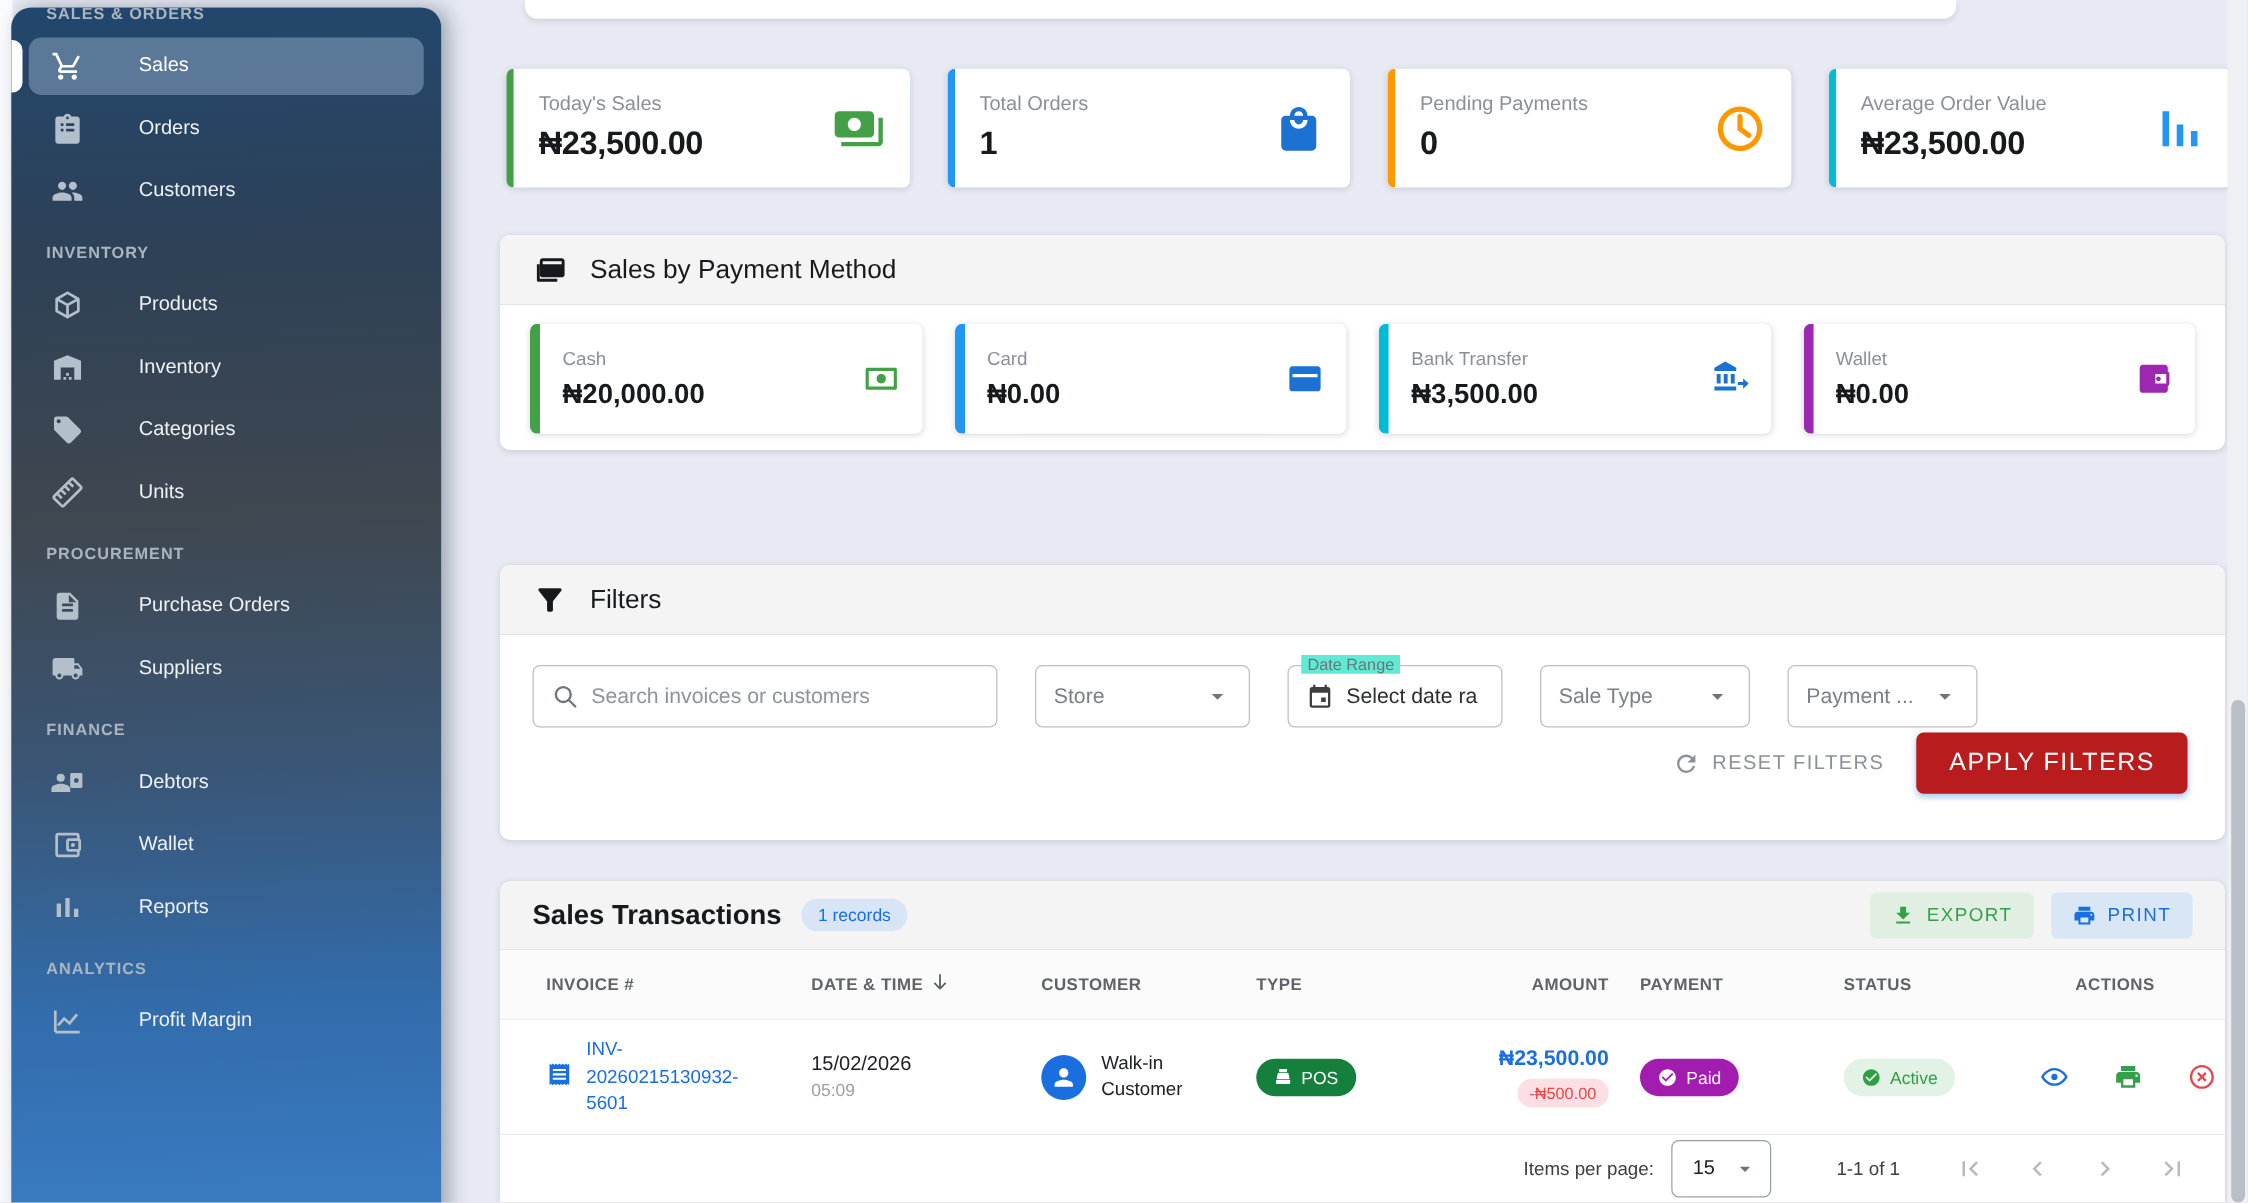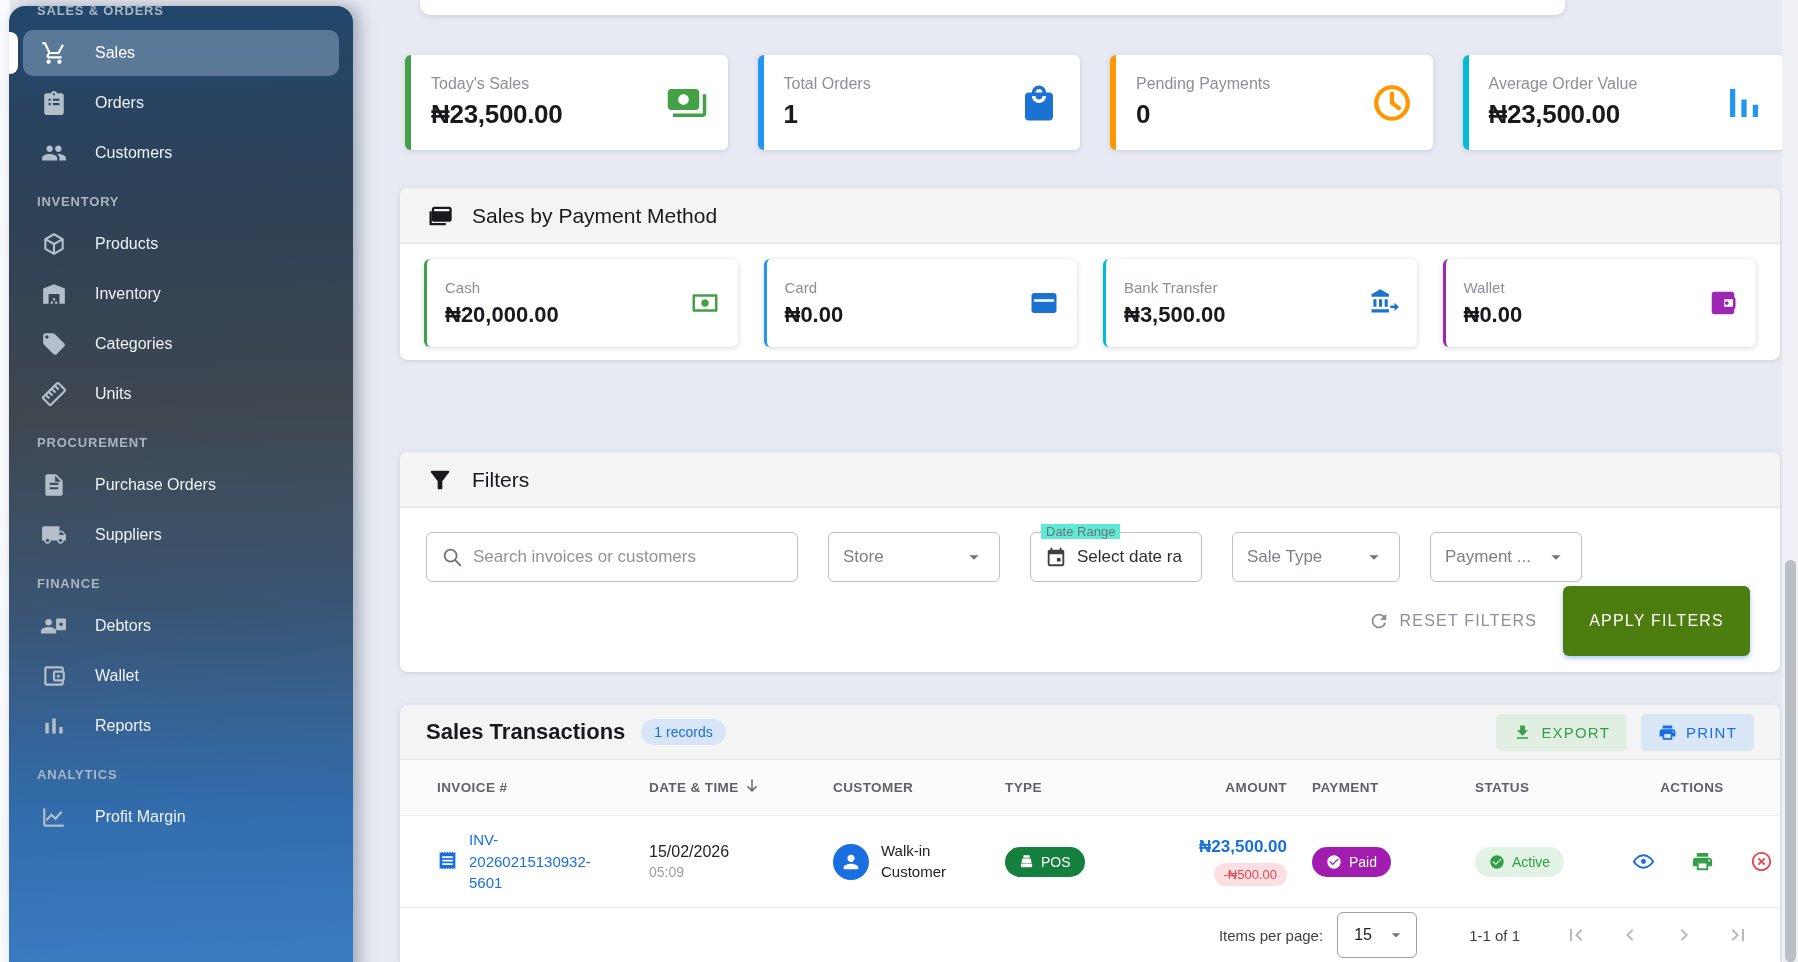--- a/index.html
+++ b/index.html
@@ -17,21 +17,21 @@
     background:linear-gradient(178deg,#22476d 0%,#2e4157 20%,#3f4750 42%,#3a5574 62%,#326cab 82%,#3a7cc4 100%);
     box-shadow:6px 0 16px rgba(20,40,70,.35);
     padding:0 14px;
   }
   .nav-section {
     color:#a9b6c2; font-size:13px; font-weight:bold; letter-spacing:.8px;
     padding:14px 14px 8px; text-transform:uppercase;
   }
   .nav-section.first { padding-top:0; margin-top:-3px; }
   .nav-item {
-    position:relative; display:flex; align-items:center; gap:28px;
+    position:relative; display:flex; align-items:center; gap:44px;
     height:46px; margin:4px 0; padding:0 18px; border-radius:10px;
     color:#eef2f6; font-size:16px; cursor:pointer;
   }
   .nav-item .nico { width:26px; height:26px; color:#b3bfca; flex:0 0 26px; }
   .nav-item .nico svg { width:26px; height:26px; display:block; }
   .nav-item.active { background:rgba(178,205,231,.38); color:#ffffff; }
   .nav-item.active .nico { color:#ffffff; }
   .nav-item.active::before {
     content:""; position:absolute; left:-14px; top:2px; bottom:2px; width:9px;
     background:#fff; border-radius:0 8px 8px 0;
@@ -62,21 +62,21 @@
   }
   .panel-header .ph-icon svg { width:28px; height:28px; display:block; color:#17191c; }
   .panel-title { font-size:21px; color:#17191c; }
 
   
   .pm-panel { top:188px; height:172px; }
   .pm-cards { display:grid; grid-template-columns:repeat(4,1fr); gap:26px; padding:15px 24px; }
   .pm-card {
     background:#fff; border-radius:6px; height:88px; padding:12px 18px;
     display:flex; justify-content:space-between; align-items:center;
-    box-shadow:0 1px 5px rgba(60,70,90,.22); border-left:3px solid #3b82f6;
+    box-shadow:0 1px 5px rgba(60,70,90,.22); border-left:8px solid #3b82f6;
   }
   .pm-card .lbl { color:#8a8f98; font-size:15px; }
   .pm-card .val { color:#17191c; font-size:22px; font-weight:bold; margin-top:6px; }
   .pm-icon svg { width:30px; height:30px; display:block; }
 
   
   .filters-panel { top:452px; height:220px; }
   .filters-row { display:flex; gap:30px; padding:24px 26px 0 26px; }
   .f-field {
     height:50px; border:1px solid #bdbfc4; border-radius:6px; background:#fff;
@@ -94,22 +94,22 @@
   .f-date { width:172px; color:#2c2e33; }
   .f-date .notch-label { position:absolute; top:-9px; left:10px; background:#5eead4; padding:0 5px;
     font-size:13px; color:#6f7artbeat; color:#6f737b; }
   .caret svg { width:22px; height:22px; display:block; color:#6f737b; }
   .f-icon svg { width:22px; height:22px; display:block; color:#6f737b; }
   .f-date .f-icon svg { color:#3c4043; }
   .filters-actions { position:absolute; right:30px; top:134px; display:flex; align-items:center; gap:26px; }
   .reset-btn { display:flex; align-items:center; gap:10px; color:#8a8f98; font-size:16px;
     letter-spacing:1.2px; background:none; border:none; cursor:pointer; font-family:inherit; }
   .reset-btn svg { width:22px; height:22px; }
-  .apply-btn { background:#4d7c0f; color:#fff; border:none; border-radius:6px;
-    padding:26px 26px; font-size:16px; letter-spacing:1.2px; font-family:inherit;
+  .apply-btn { background:#b91c1c; color:#fff; border:none; border-radius:6px;
+    padding:13px 26px; font-size:20px; letter-spacing:1.2px; font-family:inherit;
     box-shadow:0 2px 5px rgba(26,111,224,.4); cursor:pointer; }
 
   
   .tx-panel { top:705px; height:257px; border-radius:8px 8px 0 0; overflow:hidden; }
   .tx-header { height:55px; background:#f4f4f5; border-bottom:1px solid #e4e4e6;
     display:flex; align-items:center; padding:0 26px; border-radius:8px 8px 0 0; }
   .tx-title { font-size:22px; font-weight:bold; color:#17191c; }
   .records-badge { margin-left:16px; background:#d7e5f6; color:#1a6fe0; font-size:14px;
     border-radius:14px; padding:5px 13px; }
   .tx-header-actions { margin-left:auto; display:flex; gap:14px; }

